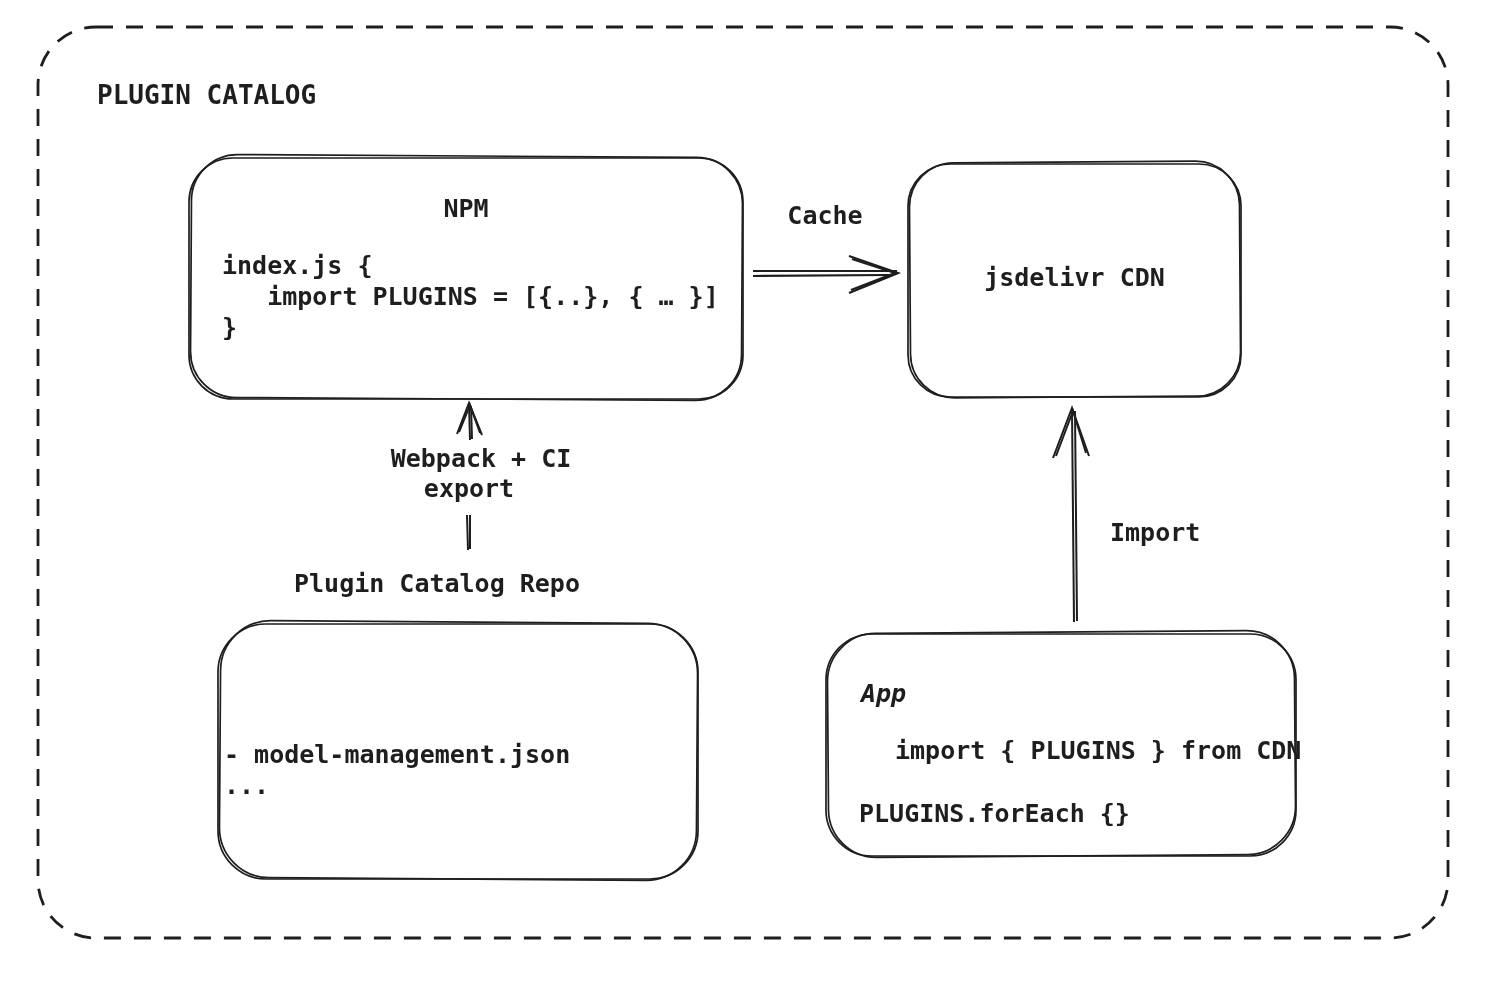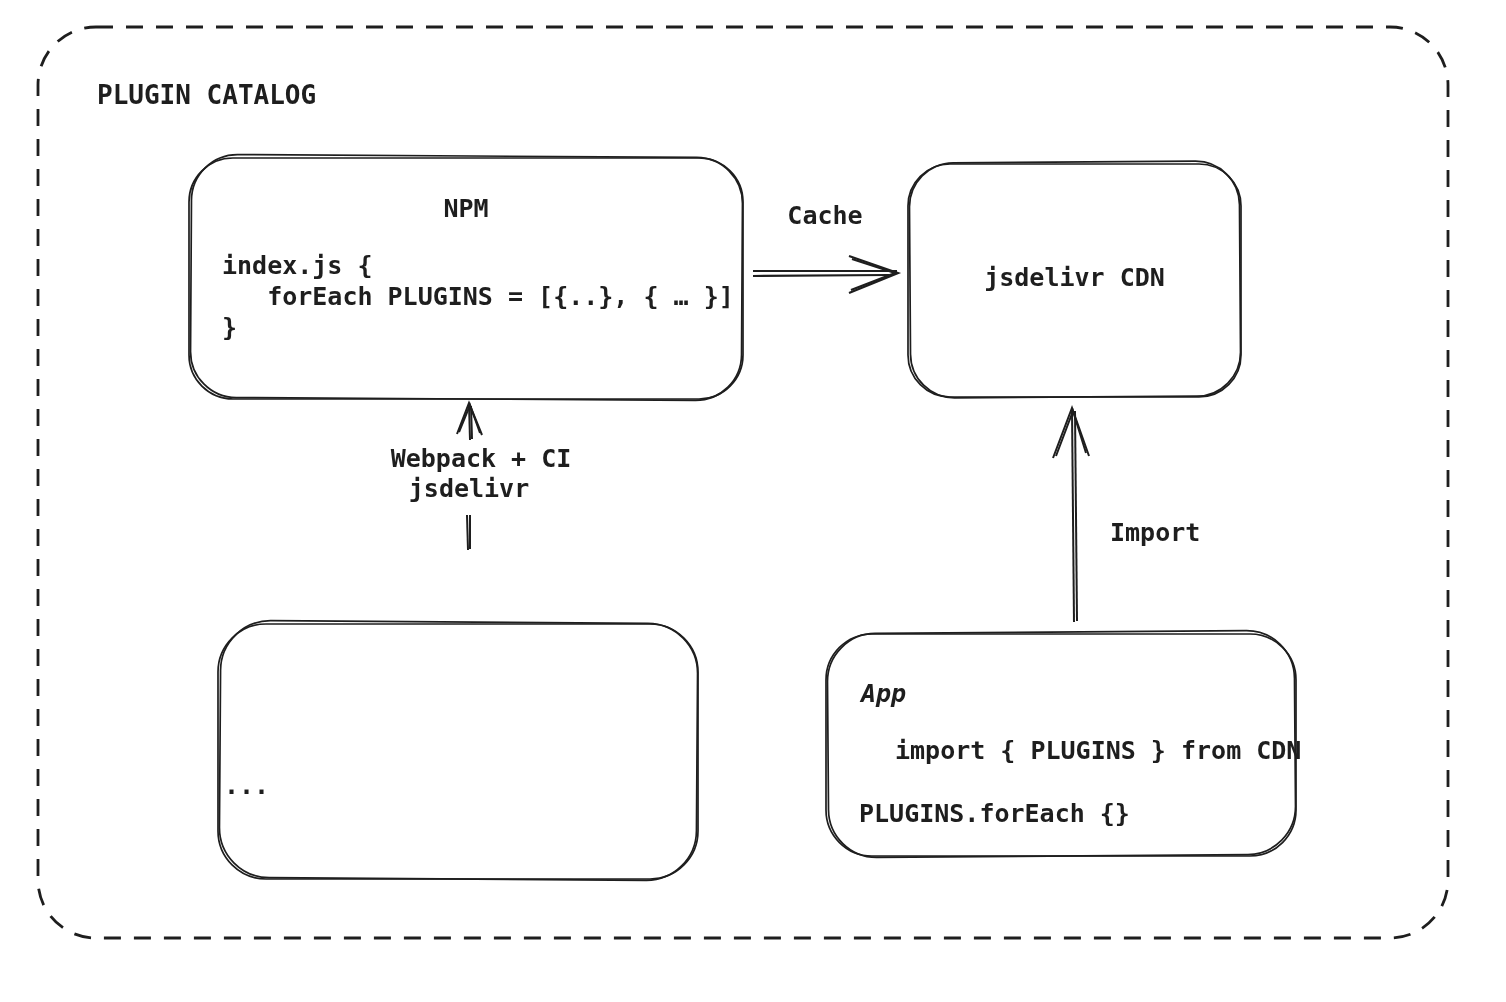--- a/index.html
+++ b/index.html
@@ -93,32 +93,34 @@
       <path d="M1077 621 L1075 411"></path>
       <path d="M1053 458 L1072 408 L1089 456"></path>
       <path d="M1056 456 L1073 411 L1086 453"></path>
     </g>
   </svg>
 
   <div class="t center" style="left:189px; top:193px; width:554px;">NPM</div>
 
   <div class="t title" style="left:97px; top:80px;">PLUGIN CATALOG</div>
   <div class="t" style="left:222px; top:250px;">index.js {</div>
-  <div class="t" style="left:222px; top:281px;">   forEach PLUGINS = [{..}, { … }]</div>
+  <div class="t" style="left:222px; top:281px;">   import PLUGINS = [{..}, { … }]</div>
   <div class="t" style="left:222px; top:312px;">}</div>
 
   <div class="t center" style="left:908px; top:262px; width:333px;">jsdelivr CDN</div>
 
   <div class="t center" style="left:752px; top:200px; width:146px;">Cache</div>
 
   <div>
     <div class="t center" style="left:340px; top:443px; width:282px;">Webpack + CI</div>
-    <div class="t center" style="left:328px; top:473px; width:282px;">jsdelivr</div>
+    <div class="t center" style="left:328px; top:473px; width:282px;">export</div>
   </div>
 
+  <div class="t" style="left:294px; top:568px;">Plugin Catalog Repo</div>
+  <div class="t" style="left:224px; top:739px;">- model-management.json</div>
   <div class="t" style="left:224px; top:770px;">...</div>
 
   <div class="t" style="left:861px; top:678px;font-style:italic;">App</div>
   <div class="t" style="left:859px; top:735px;margin-left:36px;">import { PLUGINS } from CDN</div>
   <div class="t" style="left:859px; top:798px;">PLUGINS.forEach {}</div>
 
   <div class="t" style="left:1110px; top:517px;">Import</div>
 
 </div>
 

